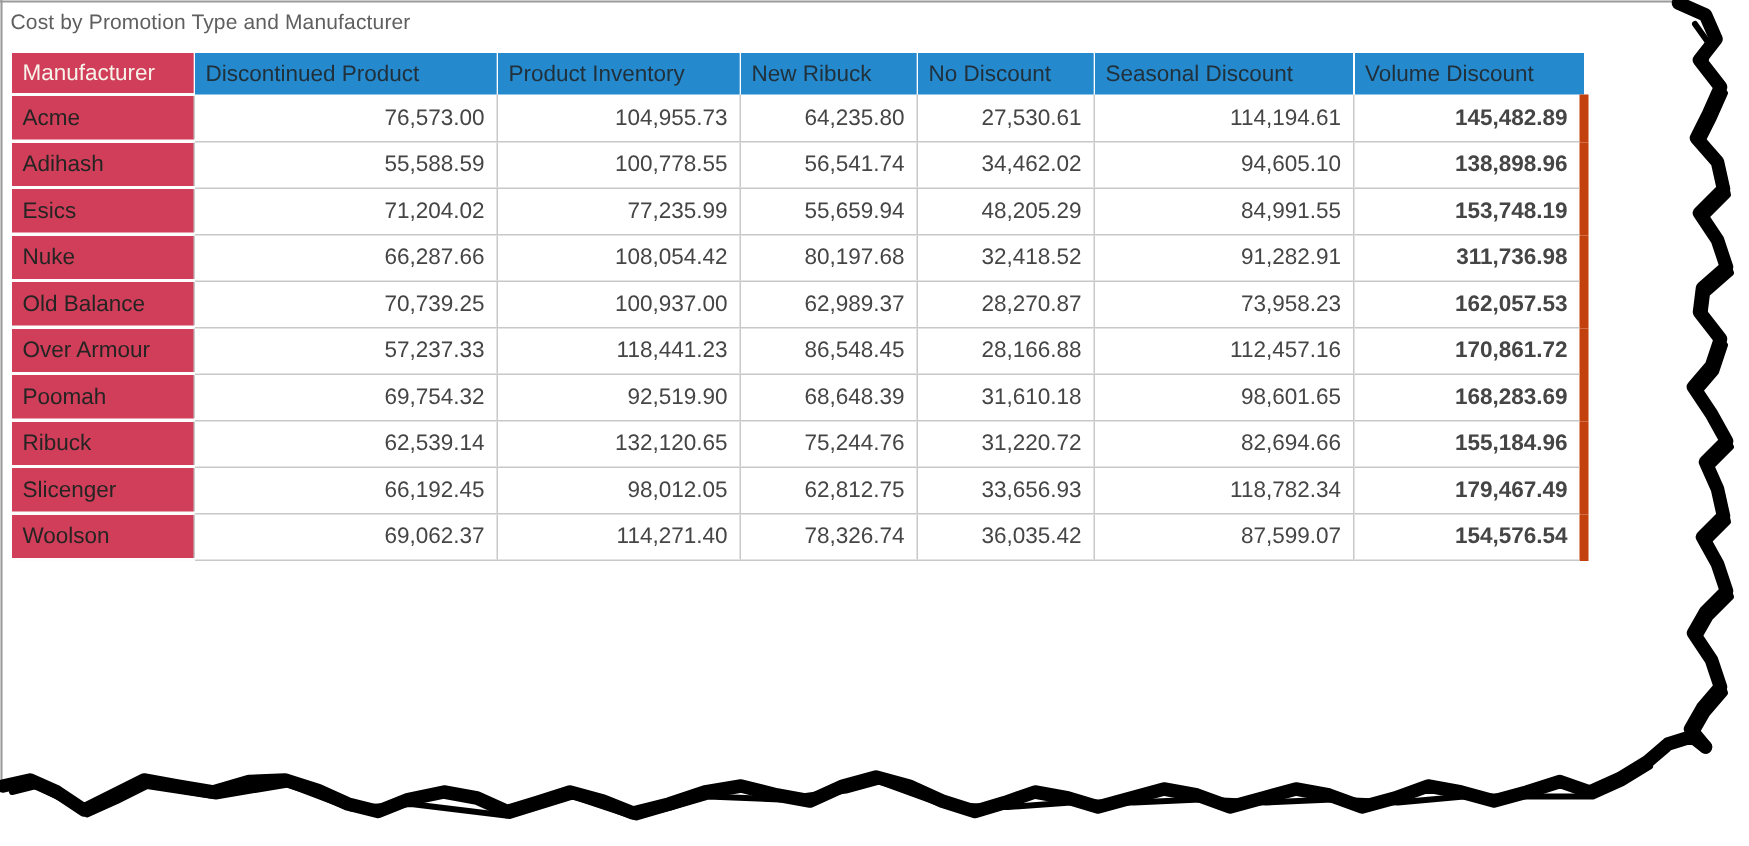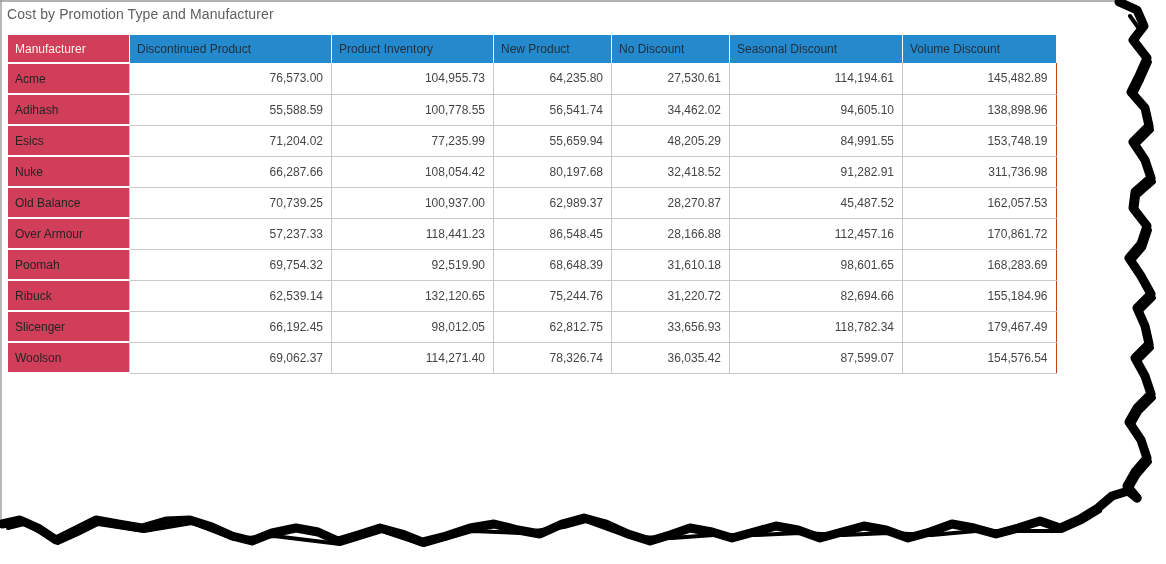--- a/index.html
+++ b/index.html
@@ -8,21 +8,21 @@
   #canvas{position:absolute;left:0;top:0;width:1020px;height:564px;}
 
   .visual-title{
     position:absolute;left:7px;top:6px;
     font-size:14px;color:#5f5f5f;letter-spacing:.1px;
   }
 
   table.matrix{
     position:absolute;left:8px;top:35px;
     border-collapse:collapse;table-layout:fixed;width:993px;
-    font-size:12px;
+    font-size:15px;
   }
   .matrix thead th{
     background:var(--header-bg);color:#20313c;font-weight:400;
     text-align:left;height:27px;padding:0 0 0 7px;
     border-left:1px solid rgba(255,255,255,.65);
     overflow:hidden;white-space:nowrap;
   }
   .matrix thead th.rowhdr{
     background:var(--accent);color:#f7f3ea;border-left:none;
   }
@@ -37,39 +37,39 @@
   .matrix tbody td{height:29px;}
   .matrix tbody td.rowhdr{
     background:var(--accent);color:#252423;padding:0 0 0 7px;
     border-bottom:2px solid #fdfdfd;white-space:nowrap;overflow:hidden;margin-left:44px;
   }
   .matrix tbody td.num{
     background:#fff;color:#454545;text-align:right;padding:0 8px 0 0;
     border-bottom:1px solid #c8c8c8;border-left:1px solid #c8c8c8;
     white-space:nowrap;overflow:hidden;
   }
-  .matrix tbody td.num:last-child{border-right:1px solid #c2410c;}
+  .matrix tbody td.num:last-child{border-right:6px solid #c2410c;font-weight:bold;}
   .matrix thead th.rowhdr{border-bottom:2px solid #fdfdfd;}
 
   svg.frame{position:absolute;left:0;top:0;pointer-events:none;}
 </style>
 </head>
 <body>
 
 <div id="canvas">
 
   <div class="visual-title">Cost by Promotion Type and Manufacturer</div>
 
   <table class="matrix">
     <thead>
       <tr id="hdr-row">
           <th class="rowhdr">Manufacturer</th>
           <th>Discontinued Product</th>
           <th>Product Inventory</th>
-          <th>New Product</th>
+          <th>New Ribuck</th>
           <th>No Discount</th>
           <th>Seasonal Discount</th>
           <th>Volume Discount</th>
         </tr>
     </thead>
     <tbody id="body-rows">
         <tr>
           <td class="rowhdr">Acme</td>
           <td class="num">76,573.00</td>
           <td class="num">104,955.73</td>
@@ -104,21 +104,21 @@
           <td class="num">32,418.52</td>
           <td class="num">91,282.91</td>
           <td class="num">311,736.98</td>
         </tr>
         <tr>
           <td class="rowhdr">Old Balance</td>
           <td class="num">70,739.25</td>
           <td class="num">100,937.00</td>
           <td class="num">62,989.37</td>
           <td class="num">28,270.87</td>
-          <td class="num">45,487.52</td>
+          <td class="num">73,958.23</td>
           <td class="num">162,057.53</td>
         </tr>
         <tr>
           <td class="rowhdr">Over Armour</td>
           <td class="num">57,237.33</td>
           <td class="num">118,441.23</td>
           <td class="num">86,548.45</td>
           <td class="num">28,166.88</td>
           <td class="num">112,457.16</td>
           <td class="num">170,861.72</td>

